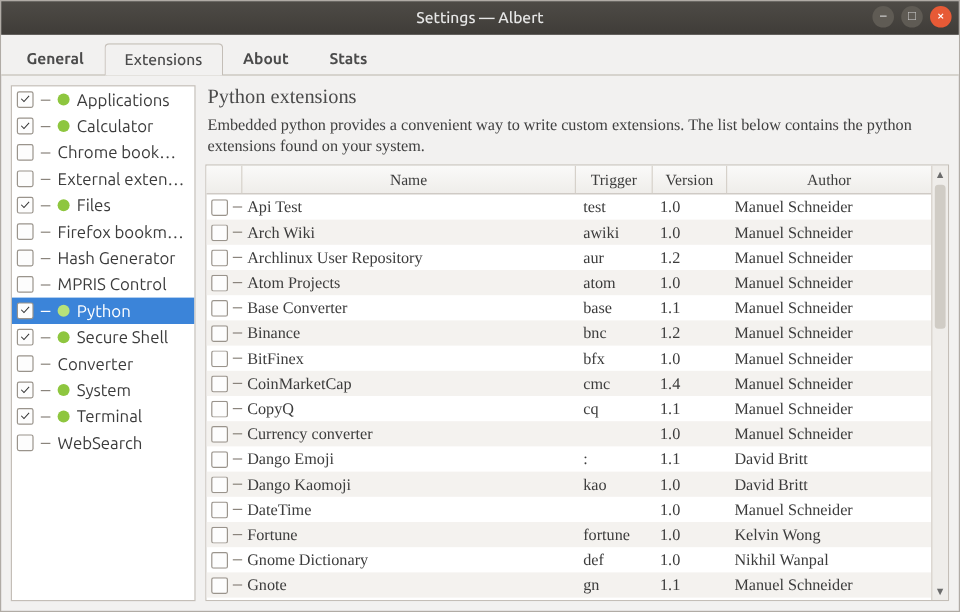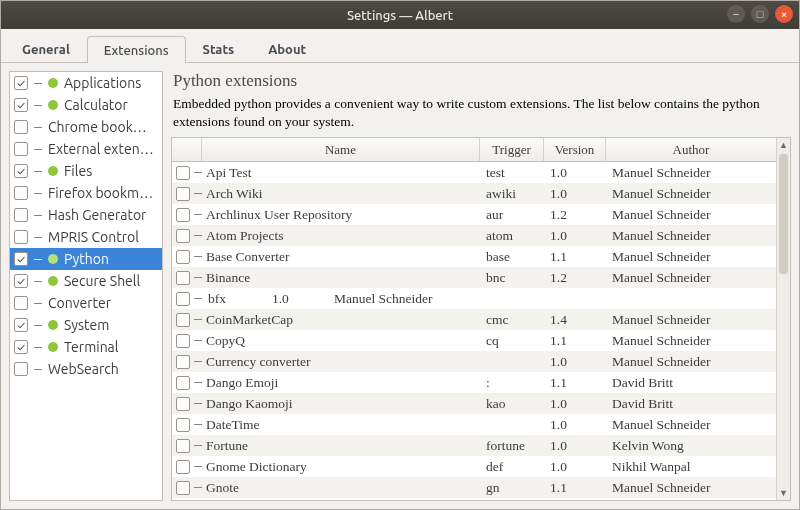--- a/index.html
+++ b/index.html
@@ -128,21 +128,21 @@
     overflow: hidden;
     font-family: Liberation Serif, serif;
   }
   .detail-title {
     font-size: 17px;
     color: #4b4b4b;
     padding: 0 2px 4px 2px;
   }
   .detail-desc {
     font-size: 13.5px;
-    color: #000000;
+    color: #404040;
     padding: 0 2px 6px 2px;
     line-height: 1.35;
   }
   .table-wrap {
     flex: 1 1 auto;
     border: 1px solid #c4beb7;
     background: #ffffff;
     display: flex;
     overflow: hidden;
   }
@@ -214,22 +214,22 @@
     <div class="win-controls">
       <div class="win-btn">–</div>
       <div class="win-btn">□</div>
       <div class="win-btn close">×</div>
     </div>
   </div>
 
   <div class="tabs" id="tabs">
       <div class="tab">General</div>
       <div class="tab active">Extensions</div>
+      <div class="tab">About</div>
       <div class="tab">Stats</div>
-      <div class="tab">About</div>
     </div>
 
   <div class="body-area">
 
     <div class="ext-panel" id="ext-panel">
         <div class="ext-row">
           <div class="chk">✓</div>
           <div class="dash"></div>
           <div class="dot"></div>
           <div class="ext-label">Applications</div>
@@ -379,20 +379,21 @@
                 <div class="td col-name">Binance</div>
                 <div class="td col-trig">bnc</div>
                 <div class="td col-ver">1.2</div>
                 <div class="td col-auth">Manuel Schneider</div>
               </div>
               <div class="trow">
                 <div class="td col-chk">
                   <div class="chk"></div>
                   <div class="dash"></div>
                 </div>
+                <div class="td col-name">BitFinex</div>
                 <div class="td col-trig">bfx</div>
                 <div class="td col-ver">1.0</div>
                 <div class="td col-auth">Manuel Schneider</div>
               </div>
               <div class="trow">
                 <div class="td col-chk">
                   <div class="chk"></div>
                   <div class="dash"></div>
                 </div>
                 <div class="td col-name">CoinMarketCap</div>

